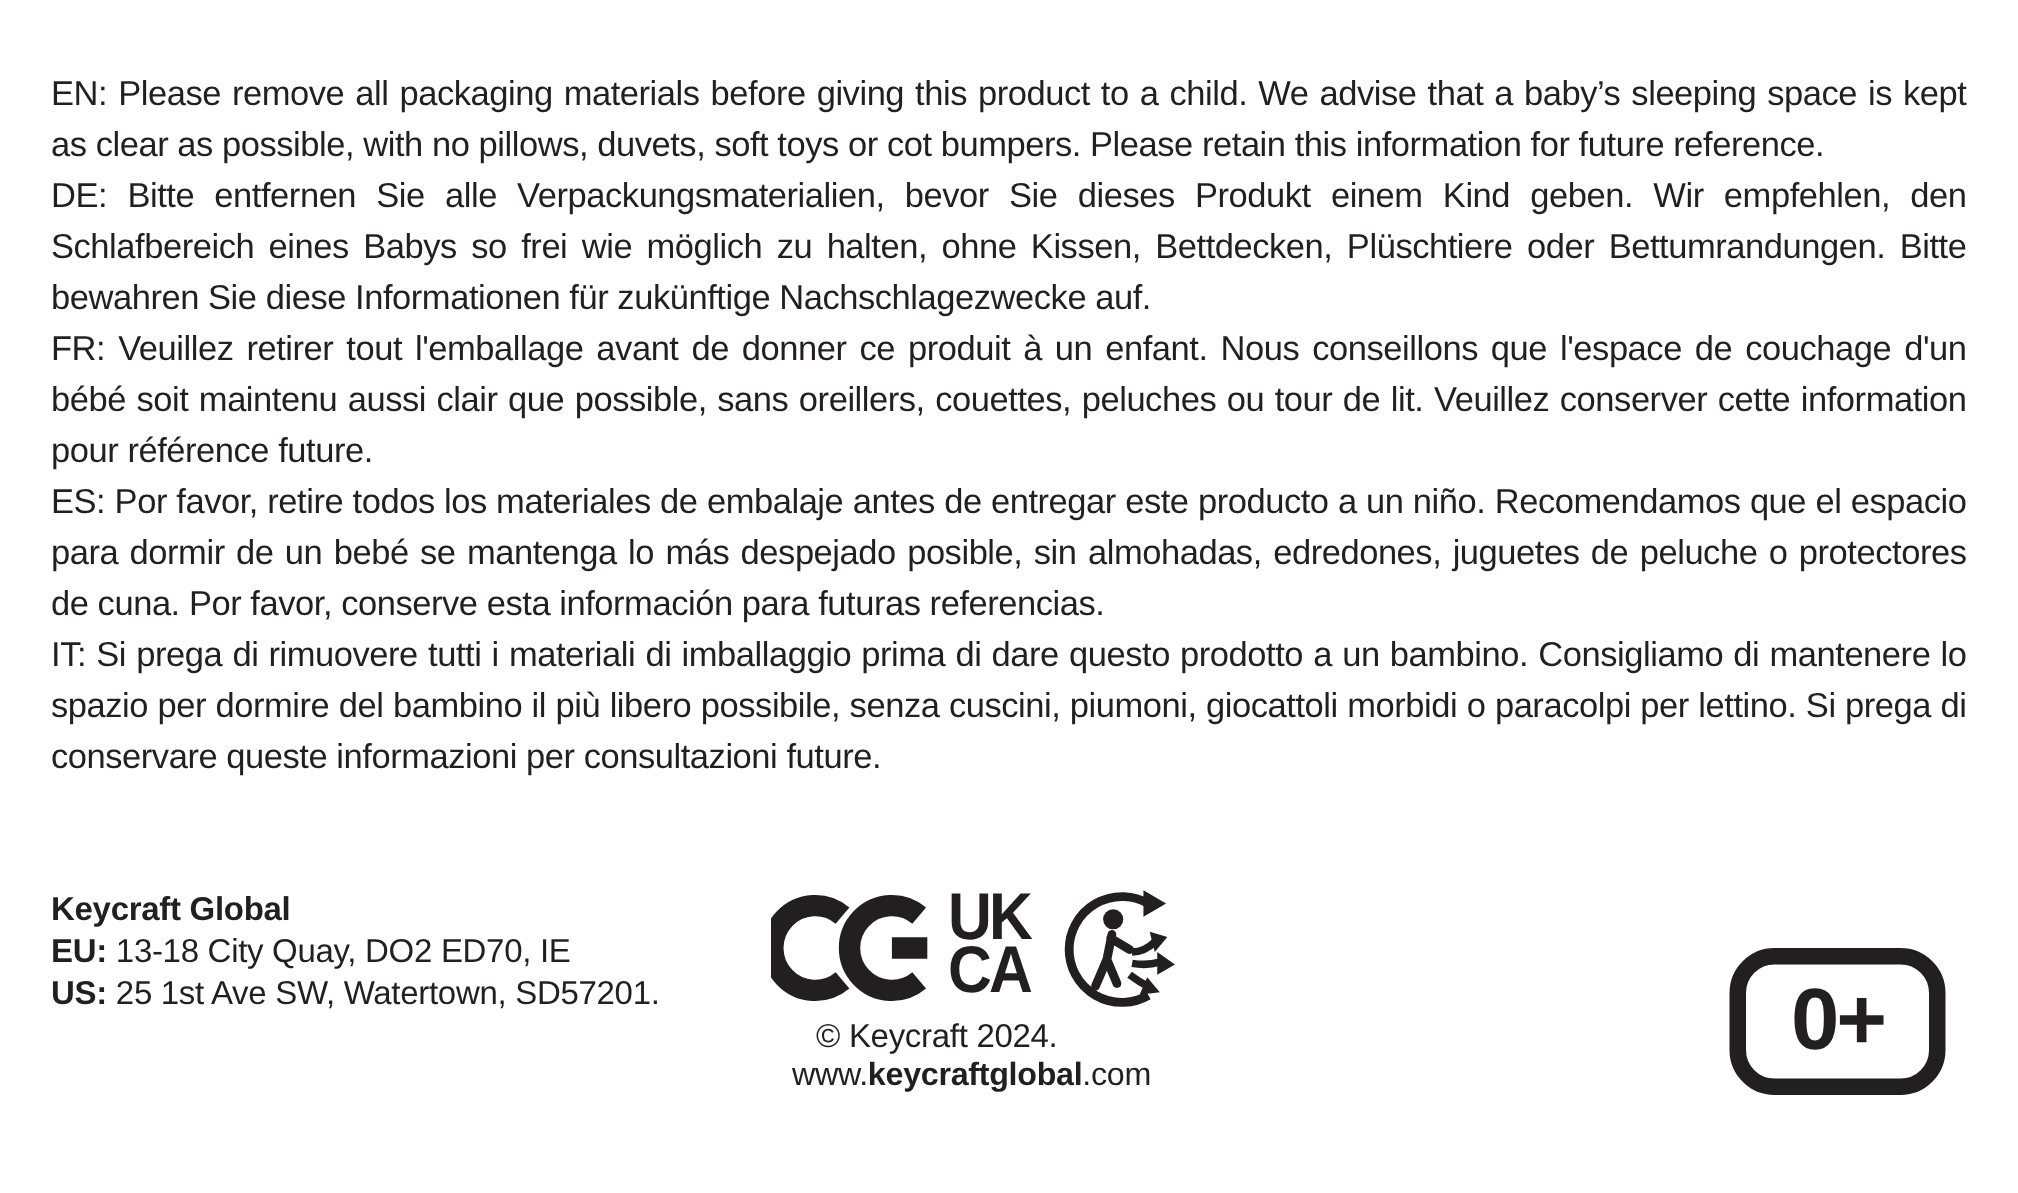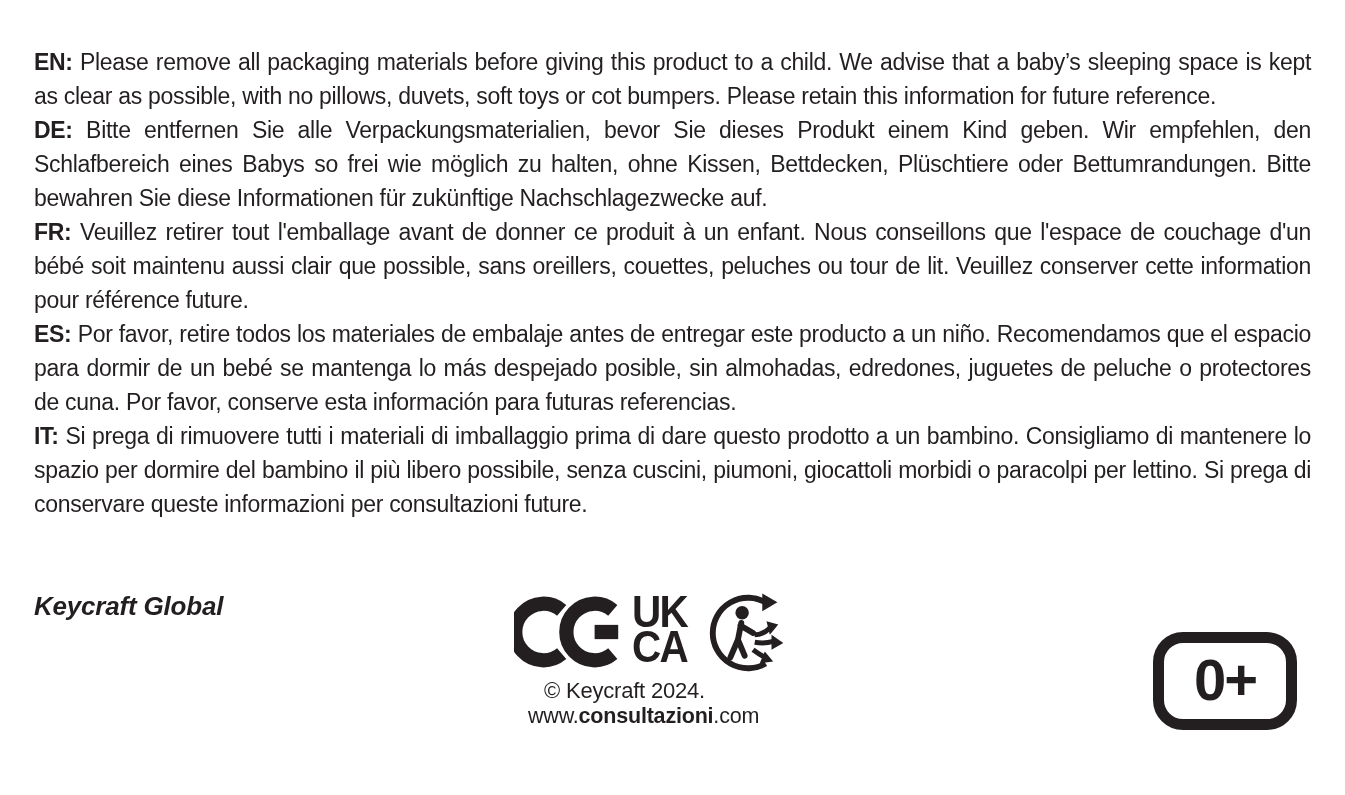--- a/index.html
+++ b/index.html
@@ -15,30 +15,29 @@
   .notice {
     position: absolute;
     left: 34px; top: 45px;
     width: 1277px;
     font-size: 23px;
     line-height: 34px;
     letter-spacing: -0.3px;
     text-align: justify;
   }
   .notice p { margin: 0; }
-  .lang-code { font-weight: bold; }
+  .lang-code { font-weight: normal; }
 
   
   .company {
     position: absolute;
     left: 34px; top: 592px;
-    font-size: 26px;
+    font-size: 22px;
     line-height: 28px;
     letter-spacing: -0.2px;
-    font-style: italic;
   }
   .company .name { font-weight: bold; }
   .addr-code { font-weight: bold; }
 
   
   .ce-mark { position: absolute; left: 514px; top: 596px; }
   .ukca {
     position: absolute; left: 632px; top: 594px;
     font-weight: bold;
     font-size: 44px;
@@ -78,20 +77,22 @@
 <div class="notice">
   <p><span class="lang-code">EN:</span> <span>Please remove all packaging materials before giving this product to a child. We advise that a baby’s sleeping space is kept as clear as possible, with no pillows, duvets, soft toys or cot bumpers. Please retain this information for future reference.</span></p>
   <p><span class="lang-code">DE:</span> <span>Bitte entfernen Sie alle Verpackungsmaterialien, bevor Sie dieses Produkt einem Kind geben. Wir empfehlen, den Schlafbereich eines Babys so frei wie möglich zu halten, ohne Kissen, Bettdecken, Plüschtiere oder Bettumrandungen. Bitte bewahren Sie diese Informationen für zukünftige Nachschlagezwecke auf.</span></p>
   <p><span class="lang-code">FR:</span> <span>Veuillez retirer tout l'emballage avant de donner ce produit à un enfant. Nous conseillons que l'espace de couchage d'un bébé soit maintenu aussi clair que possible, sans oreillers, couettes, peluches ou tour de lit. Veuillez conserver cette information pour référence future.</span></p>
   <p><span class="lang-code">ES:</span> <span>Por favor, retire todos los materiales de embalaje antes de entregar este producto a un niño. Recomendamos que el espacio para dormir de un bebé se mantenga lo más despejado posible, sin almohadas, edredones, juguetes de peluche o protectores de cuna. Por favor, conserve esta información para futuras referencias.</span></p>
   <p><span class="lang-code">IT:</span> <span>Si prega di rimuovere tutti i materiali di imballaggio prima di dare questo prodotto a un bambino. Consigliamo di mantenere lo spazio per dormire del bambino il più libero possibile, senza cuscini, piumoni, giocattoli morbidi o paracolpi per lettino. Si prega di conservare queste informazioni per consultazioni future.</span></p>
 </div>
 
 <div class="company">
   <div class="name">Keycraft Global</div>
+  <div><span class="addr-code">EU:</span> <span>13-18 City Quay, DO2 ED70, IE</span></div>
+  <div><span class="addr-code">US:</span> <span>25 1st Ave SW, Watertown, SD57201.</span></div>
 </div>
 
 <span class="ce-mark">
   <svg width="116" height="72" viewBox="0 0 118 72" fill="none" xmlns="http://www.w3.org/2000/svg">
     <path d="M 48.5 14 A 28.75 28.75 0 1 0 48.5 58" stroke="#231f20" stroke-width="14.5" fill="none"></path>
     <path d="M 100.5 14 A 28.75 28.75 0 1 0 100.5 58" stroke="#231f20" stroke-width="14.5" fill="none"></path>
     <path d="M 82 36 H 106" stroke="#231f20" stroke-width="14.5" fill="none"></path>
   </svg>
 </span>
 
@@ -114,17 +115,17 @@
     <path d="M 58 52 Q 68 52 76 44" stroke="#231f20" stroke-width="6" fill="none"></path>
     <polygon points="72,36 86,40 76,52" fill="#231f20"></polygon>
     <path d="M 58 61 Q 70 63 80 60" stroke="#231f20" stroke-width="6" fill="none"></path>
     <polygon points="78,52 92,62 78,70" fill="#231f20"></polygon>
     <path d="M 56 70 Q 64 76 72 80" stroke="#231f20" stroke-width="6" fill="none"></path>
     <polygon points="70,72 80,84 64,86" fill="#231f20"></polygon>
   </svg>
 </span>
 
 <div class="copyright">© Keycraft 2024.</div>
-<div class="website"><span>www.</span><span class="bold-part">consultazioni</span><span>.com</span></div>
+<div class="website"><span>www.</span><span class="bold-part">keycraftglobal</span><span>.com</span></div>
 
 <div class="age-badge">
   <span>0+</span>
 </div>
 
 </body></html>

